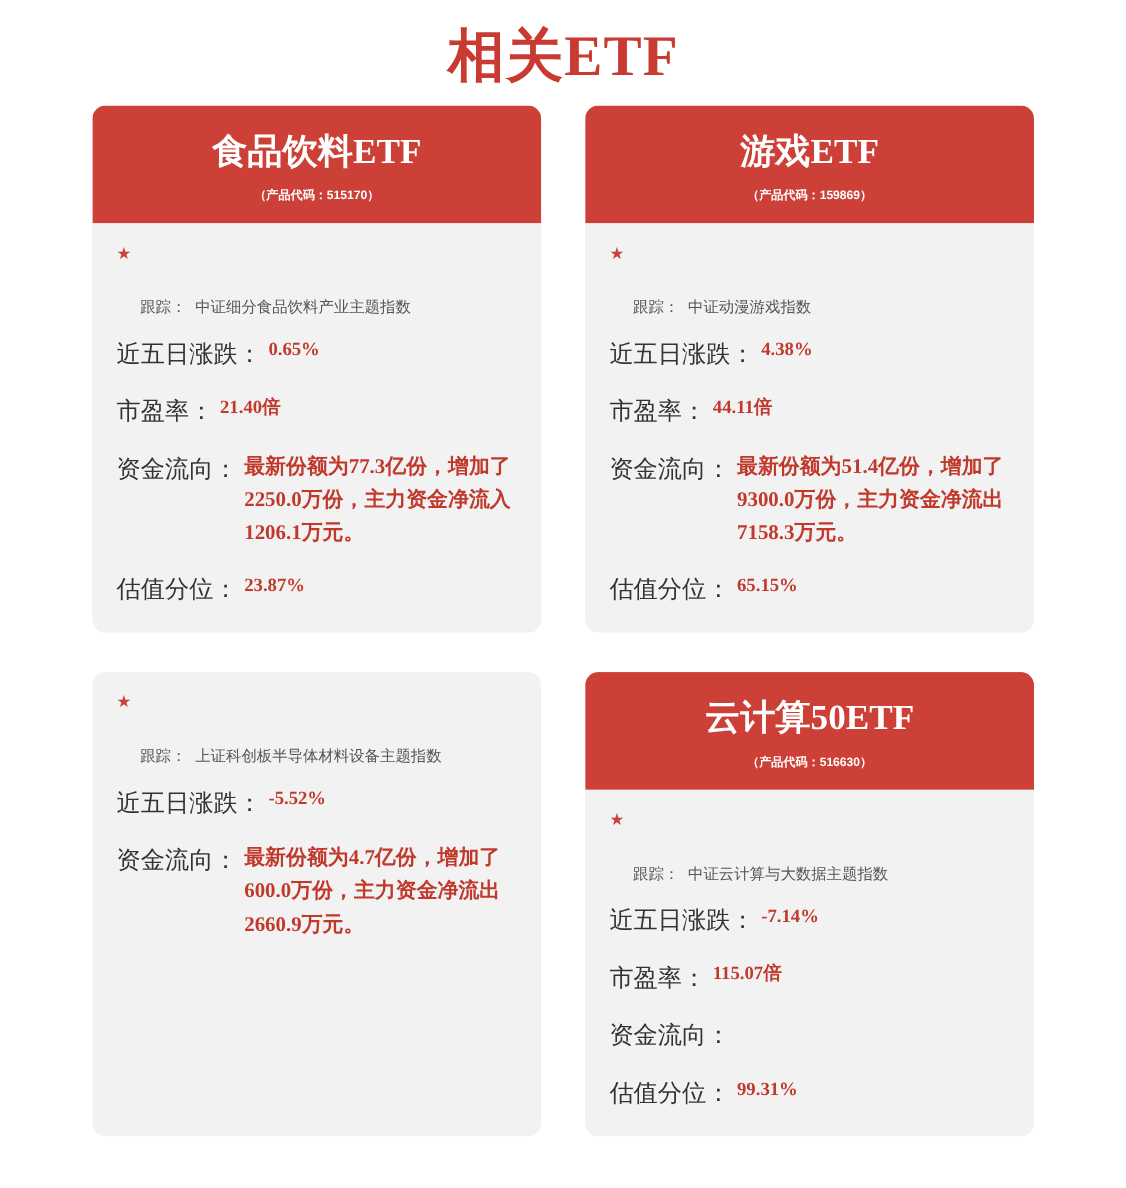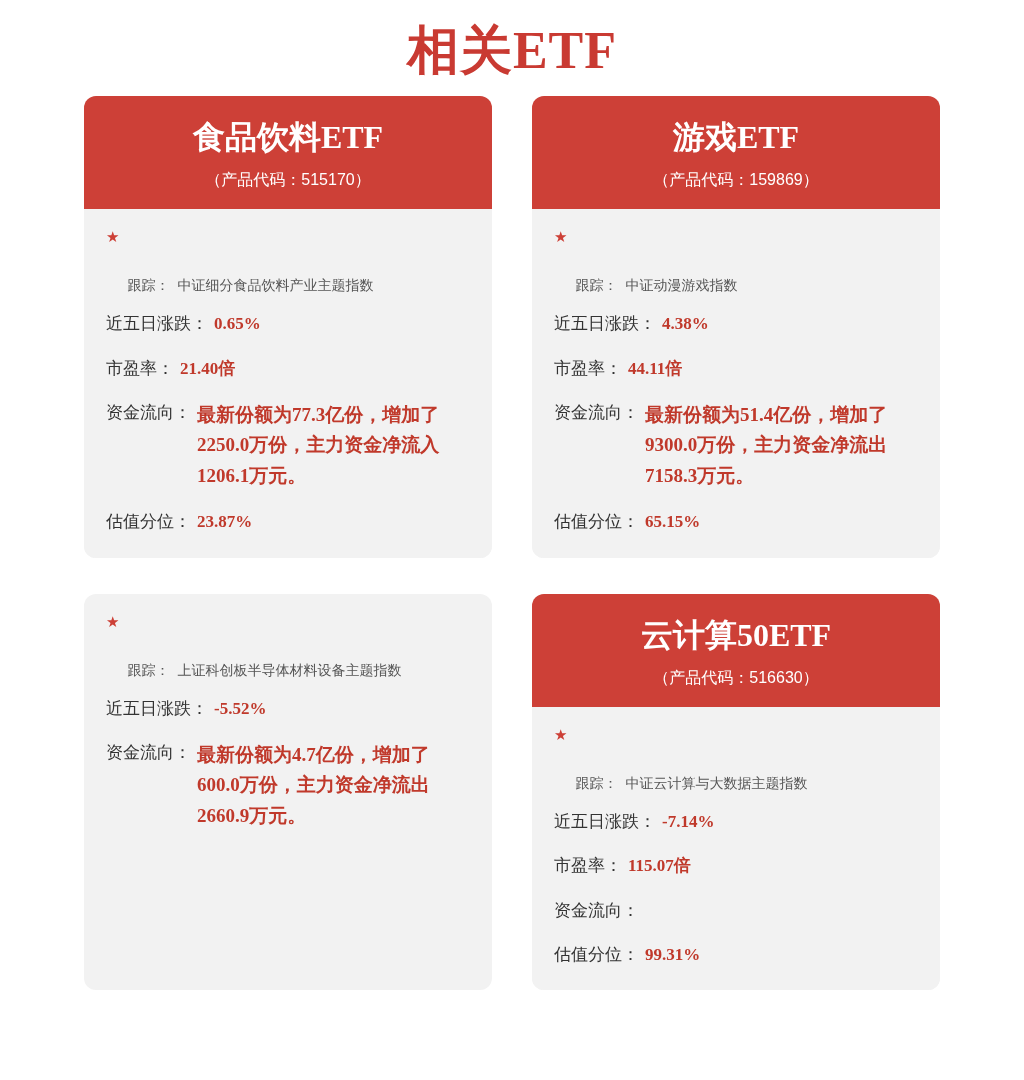--- a/index.html
+++ b/index.html
@@ -47,24 +47,24 @@
     text-align: center;
     padding: 22px 10px 18px 10px;
   }
   .card-name {
     font-size: 32px;
     font-weight: bold;
     line-height: 1.2;
     font-family: "Liberation Serif", "DejaVu Serif", serif;
   }
   .card-code {
-    font-size: 16px;
+    font-size: 11px;
     margin-top: 14px;
     font-family: "Liberation Sans", sans-serif;
-    font-weight: normal;
+    font-weight: bold;
   }
   .card-body {
     background: #f2f2f2;
     padding: 18px 22px 22px 22px;
     flex: 1;
   }
   .track-row {
     display: flex;
     align-items: flex-start;
     gap: 8px;
@@ -82,21 +82,21 @@
     font-family: "Liberation Sans", sans-serif;
     margin-top: 48px;
   }
   .row {
     display: flex;
     align-items: flex-start;
     margin-bottom: 18px;
   }
   .row:last-child { margin-bottom: 0; }
   .row-label {
-    font-size: 17px;
+    font-size: 22px;
     color: #333333;
     white-space: nowrap;
     line-height: 1.55;
     font-family: "Liberation Serif", "DejaVu Serif", serif;
   }
   .row-value {
     font-size: 17px;
     color: #c0392b;
     font-weight: bold;
     line-height: 1.55;

